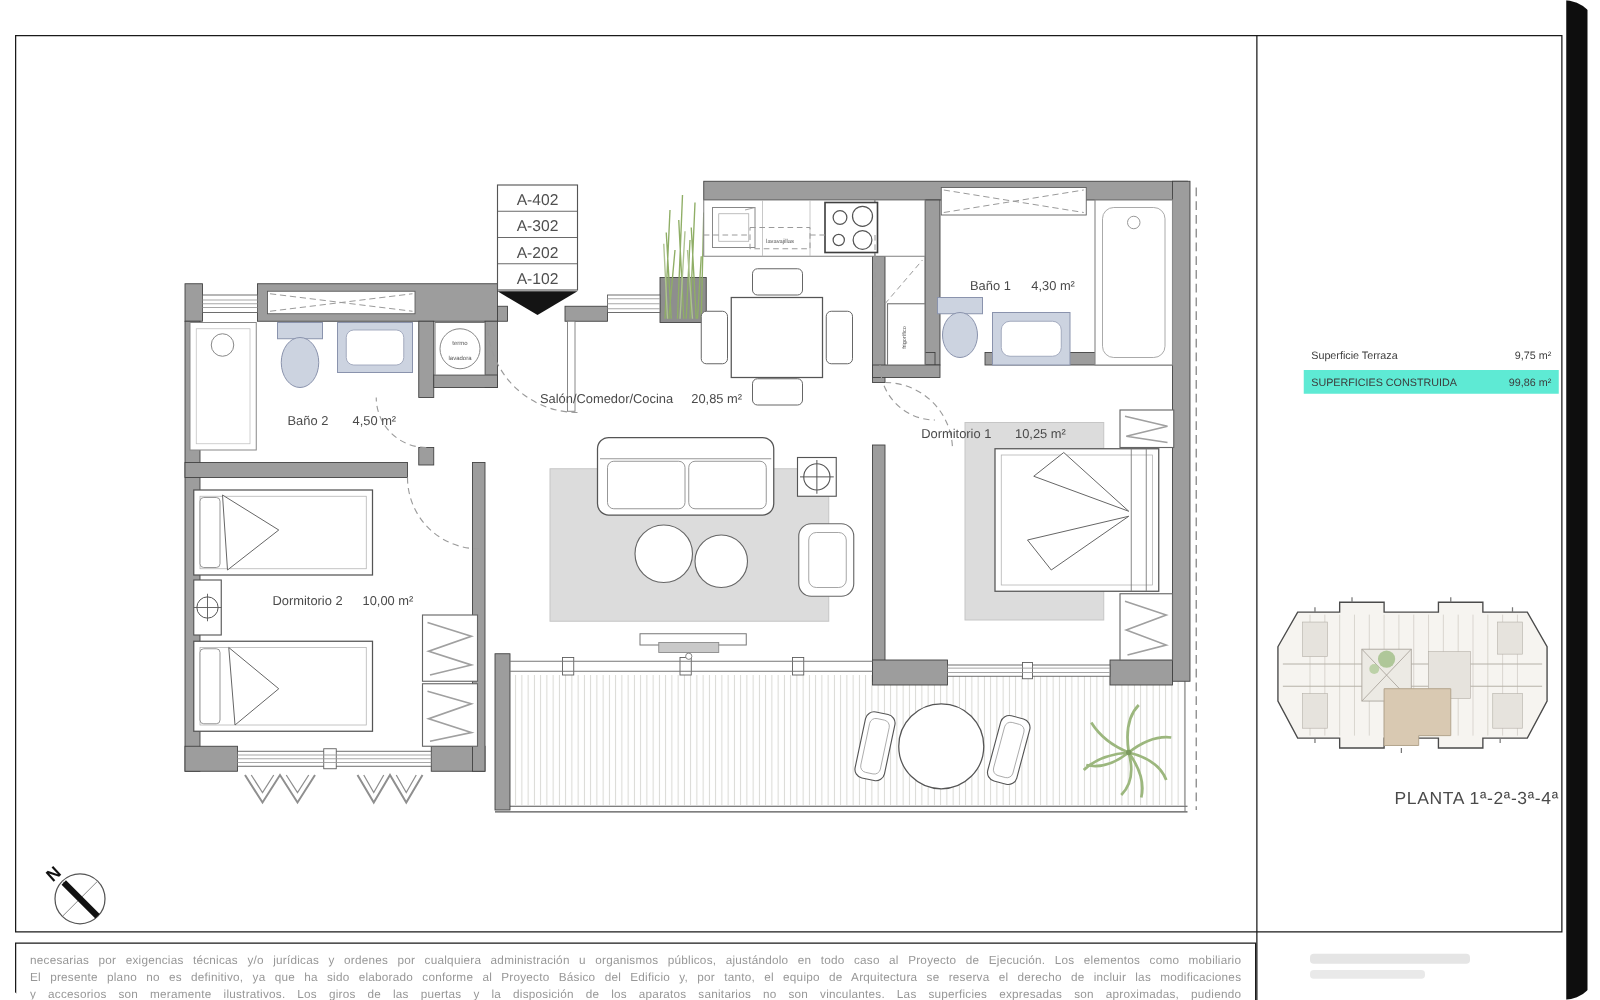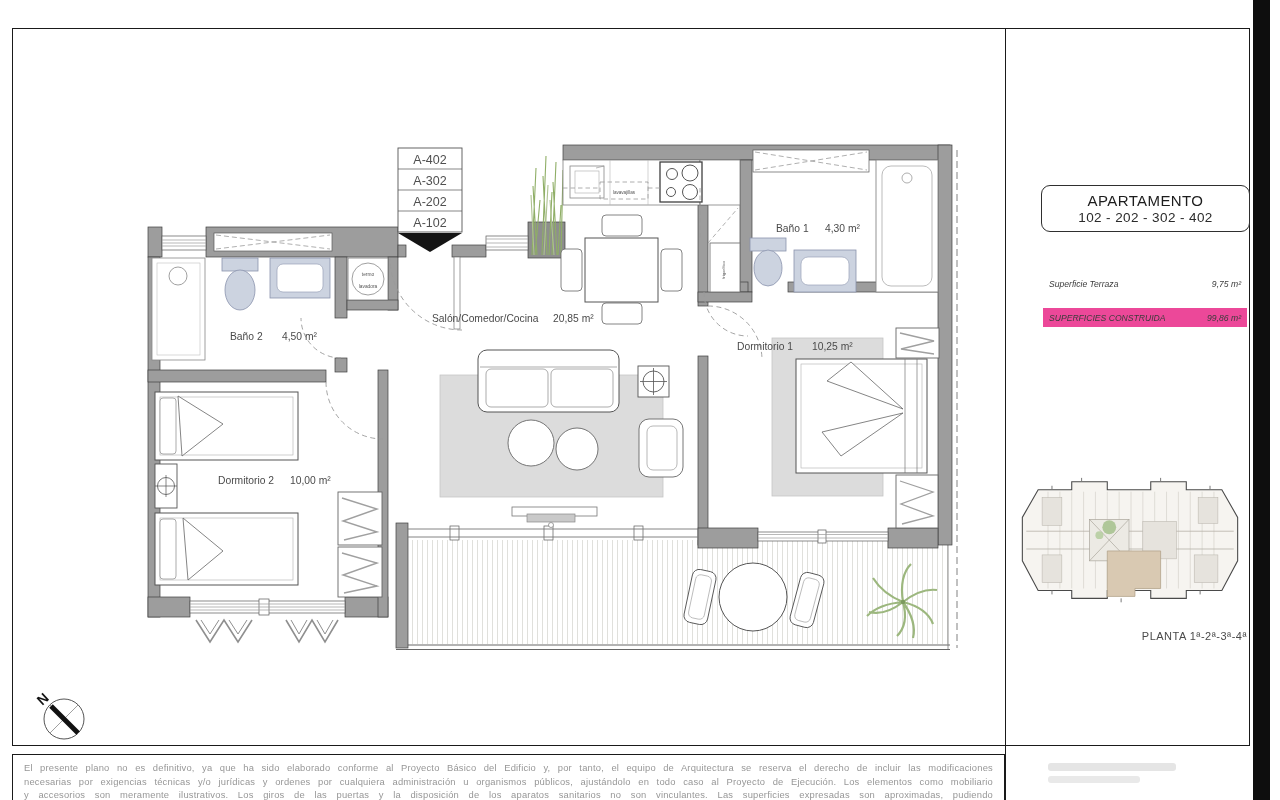--- a/index.html
+++ b/index.html
@@ -1,36 +1,36 @@
 <!DOCTYPE html>
 <html><head>
 <meta charset="utf-8">
 <style>
   html,body{margin:0;padding:0;}
   .page{position:relative;width:1280px;height:800px;background:#fff;overflow:hidden;
-        font-family:"Liberation Sans",sans-serif;}
+        font-family:"Liberation Sans",sans-serif;border-radius:30px;}
   .frame{position:absolute;left:12px;top:28px;width:1238px;height:718px;
          border:1.2px solid #1a1a1a;box-sizing:border-box;background:#fff;}
   .vdivider{position:absolute;left:1005px;top:28px;width:1.2px;height:772px;background:#1a1a1a;}
   .blackbar{position:absolute;left:1253px;top:0;width:17px;height:800px;background:#0e0e0e;}
   .plan-svg{position:absolute;left:12px;top:28px;}
   
   .titlebox{position:absolute;left:1041px;top:185px;width:209px;height:47px;
             border:1.3px solid #2f2f2f;border-radius:9px;box-sizing:border-box;
             text-align:center;background:#fff;}
   .titlebox .t1{font-size:15px;color:#1d1d1d;letter-spacing:.4px;margin-top:6px;}
   .titlebox .t2{font-size:13.5px;color:#2b2b2b;letter-spacing:.4px;margin-top:1px;}
   .surfaces{position:absolute;left:1043px;top:275px;width:204px;font-size:8.6px;color:#3c3c3c;}
   .srow{display:flex;justify-content:space-between;align-items:center;
-        padding:3px 6px;height:12px;font-style:italic;}
-  .srow.highlight{background:#ec4899;margin-top:15px;height:13px;}
+        padding:3px 6px;height:12px;}
+  .srow.highlight{background:#5eead4;margin-top:3px;height:13px;}
   .srow .val{text-align:center;}
   .keyplan{position:absolute;left:1012px;top:468px;}
   .kpcaption{position:absolute;left:1100px;top:630px;width:147px;text-align:right;
-             font-size:11px;color:#4a4a4a;letter-spacing:.5px;}
+             font-size:14px;color:#4a4a4a;letter-spacing:.5px;}
   .watermark{position:absolute;left:1048px;top:763px;opacity:.45;}
   .watermark .w1{width:128px;height:8px;background:#c6c6c6;border-radius:3px;}
   .watermark .w2{width:92px;height:7px;background:#cfcfcf;border-radius:3px;margin-top:5px;}
   
   .disclaimer{position:absolute;left:12px;top:754px;width:993px;height:62px;
               border:1.2px solid #1a1a1a;box-sizing:border-box;background:#fff;
               padding:6px 11px 0 11px;}
   .disc-line{font-size:9.4px;line-height:13.6px;color:#979797;letter-spacing:.2px;
              text-align:justify;text-align-last:justify;white-space:normal;}
   text{font-family:"Liberation Sans",sans-serif;}
@@ -304,24 +304,20 @@
     </g>
 
     <g>
       <circle cx="64" cy="719" r="20" fill="none" stroke="#555" stroke-width="1"></circle>
       <path d="M50,705 L78,733 M50,733 L78,705" stroke="#888" stroke-width="0.8"></path>
       <line x1="78" y1="733" x2="51" y2="706" stroke="#111" stroke-width="5"></line>
       <text x="38" y="703" font-size="14" font-weight="bold" fill="#111" transform="rotate(-42 44 699)">N</text>
     </g>
   </svg>
 
-  <div class="titlebox">
-    <div class="t1">APARTAMENTO</div>
-    <div class="t2">102 - 202 - 302 - 402</div>
-  </div>
 
   <div class="surfaces">
     <div class="srow">
       <span>Superficie Terraza</span>
       <span class="val">9,75 m²</span>
     </div>
     <div class="srow highlight">
       <span>SUPERFICIES CONSTRUIDA</span>
       <span class="val">99,86 m²</span>
     </div>
@@ -356,20 +352,20 @@
     </g>
   </svg>
   <div class="kpcaption">PLANTA 1ª-2ª-3ª-4ª</div>
 
   <div class="watermark">
     <div class="w1"></div>
     <div class="w2"></div>
   </div>
 
   <div class="disclaimer">
+    <div class="disc-line">necesarias por exigencias técnicas y/o jurídicas y ordenes por cualquiera administración u organismos públicos, ajustándolo en todo caso al Proyecto de Ejecución. Los elementos como mobiliario</div>
     <div class="disc-line">El presente plano no es definitivo, ya que ha sido elaborado conforme al Proyecto Básico del Edificio y, por tanto, el equipo de Arquitectura se reserva el derecho de incluir las modificaciones</div>
-    <div class="disc-line">necesarias por exigencias técnicas y/o jurídicas y ordenes por cualquiera administración u organismos públicos, ajustándolo en todo caso al Proyecto de Ejecución. Los elementos como mobiliario</div>
     <div class="disc-line">y accesorios son meramente ilustrativos. Los giros de las puertas y la disposición de los aparatos sanitarios no son vinculantes. Las superficies expresadas son aproximadas, pudiendo</div>
   </div>
 
   <div class="vdivider"></div>
   <div class="blackbar"></div>
 </div>
 
 </body></html>

